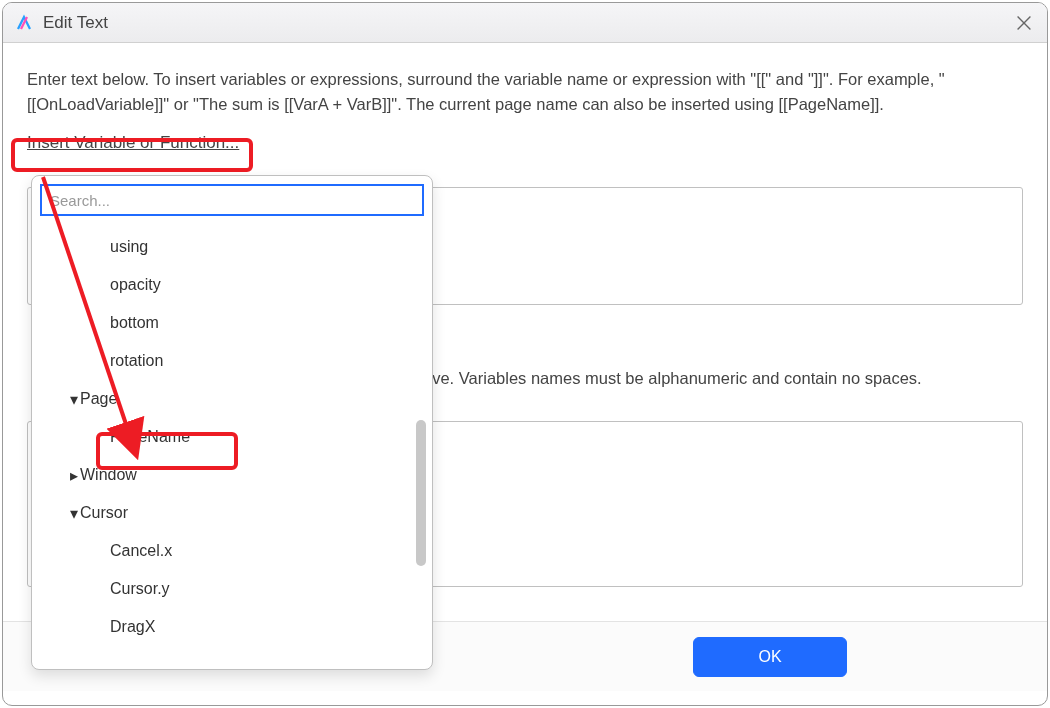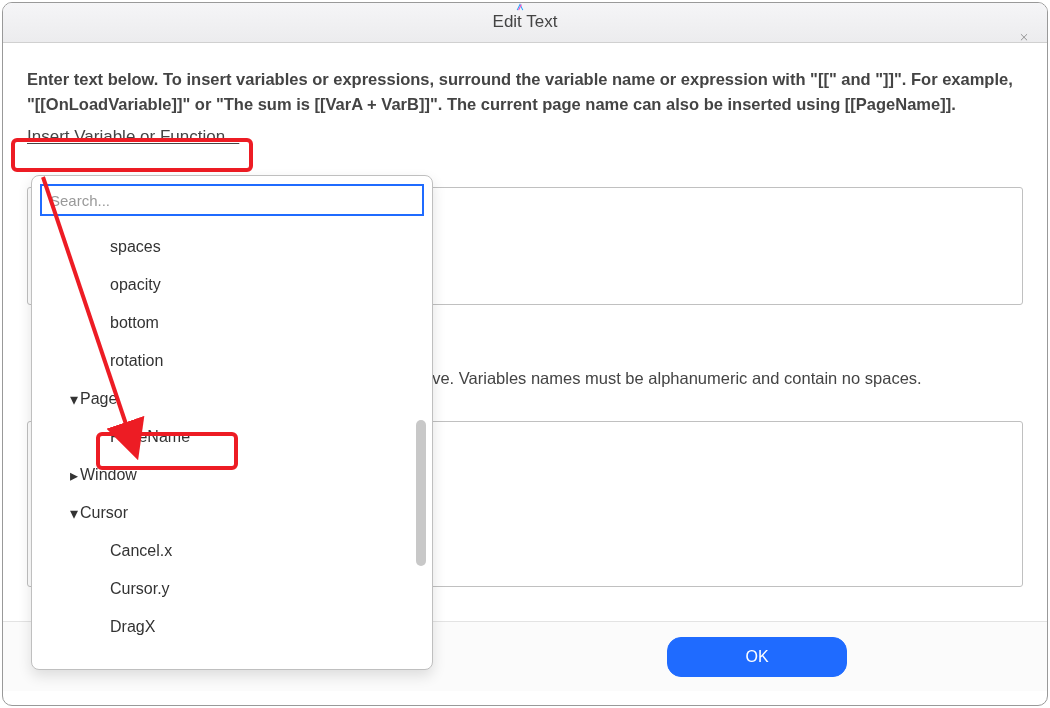--- a/index.html
+++ b/index.html
@@ -22,21 +22,20 @@
     overflow: hidden;
   }
   
   .titlebar {
     height: 40px;
     background: linear-gradient(#f5f5f7,#ececee);
     border-bottom: 1px solid #d0d0d0;
     display: flex;
     align-items: center;
     padding: 0 12px;
-    flex-direction: column;
   }
   .titlebar .logo {
     width: 18px; height: 18px; margin-right: 10px;
   }
   .titlebar .title {
     font-size: 17px;
     color: #444;
   }
   .titlebar .close {
     margin-left: auto;
@@ -45,22 +44,21 @@
     cursor: pointer;
   }
   .body-area {
     padding: 24px 24px 0 24px;
     position: relative;
   }
   .instruction {
     font-size: 16.5px;
     color: #444;
     line-height: 1.5;
-    margin-bottom: 10px;
-    font-weight: bold;
+    margin-bottom: 16px;
   }
   .insert-link {
     display: inline-block;
     text-decoration: underline;
     color: #444;
     font-size: 17px;
     cursor: pointer;
   }
   .highlight-box-1 {
     position: absolute;
@@ -101,23 +99,23 @@
     position: absolute;
     left: 0; right: 0;
     top: 618px;
     height: 70px;
     border-top: 1px solid #e3e3e3;
     background: #fbfbfb;
   }
   .btn {
     position: absolute;
     height: 40px;
-    width: 180px;
+    width: 154px;
     top: 15px;
-    border-radius: 14px;
+    border-radius: 6px;
     font-size: 16px;
     display: flex;
     align-items: center;
     justify-content: center;
     cursor: pointer;
   }
   .btn-ok {
     right: 200px;
     background: #1f6bff;
     color: #fff;
@@ -238,21 +236,21 @@
   </div>
 
   <div class="highlight-box-1"></div>
 
   <div class="dropdown">
     <div class="dropdown-search-wrap">
       <input class="dropdown-search" placeholder="Search..." style="">
     </div>
     <div class="dropdown-list">
       <div class="item">
-          <span>spaces</span>
+          <span>using</span>
         </div>
       <div class="item">
           <span>opacity</span>
         </div>
       <div class="item">
           <span>bottom</span>
         </div>
       <div class="item">
           <span>rotation</span>
         </div>

